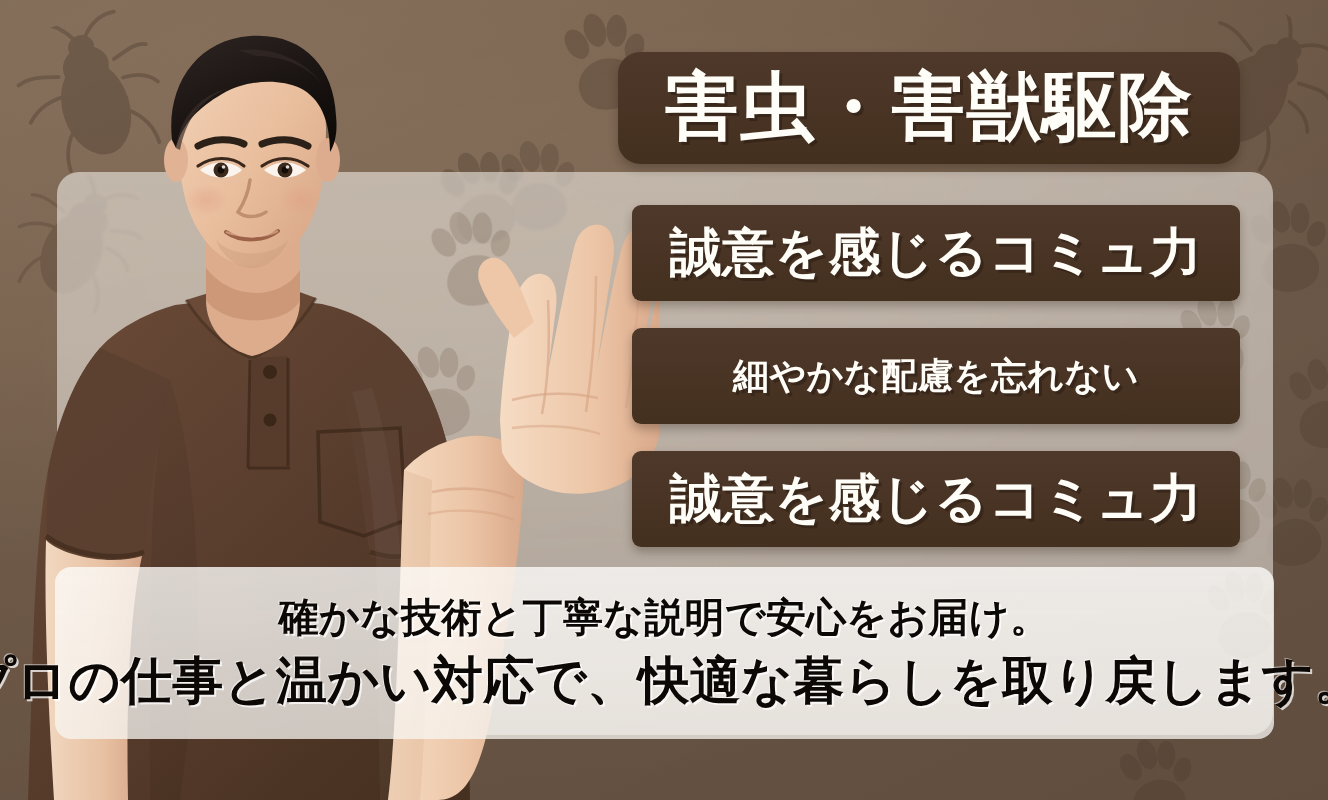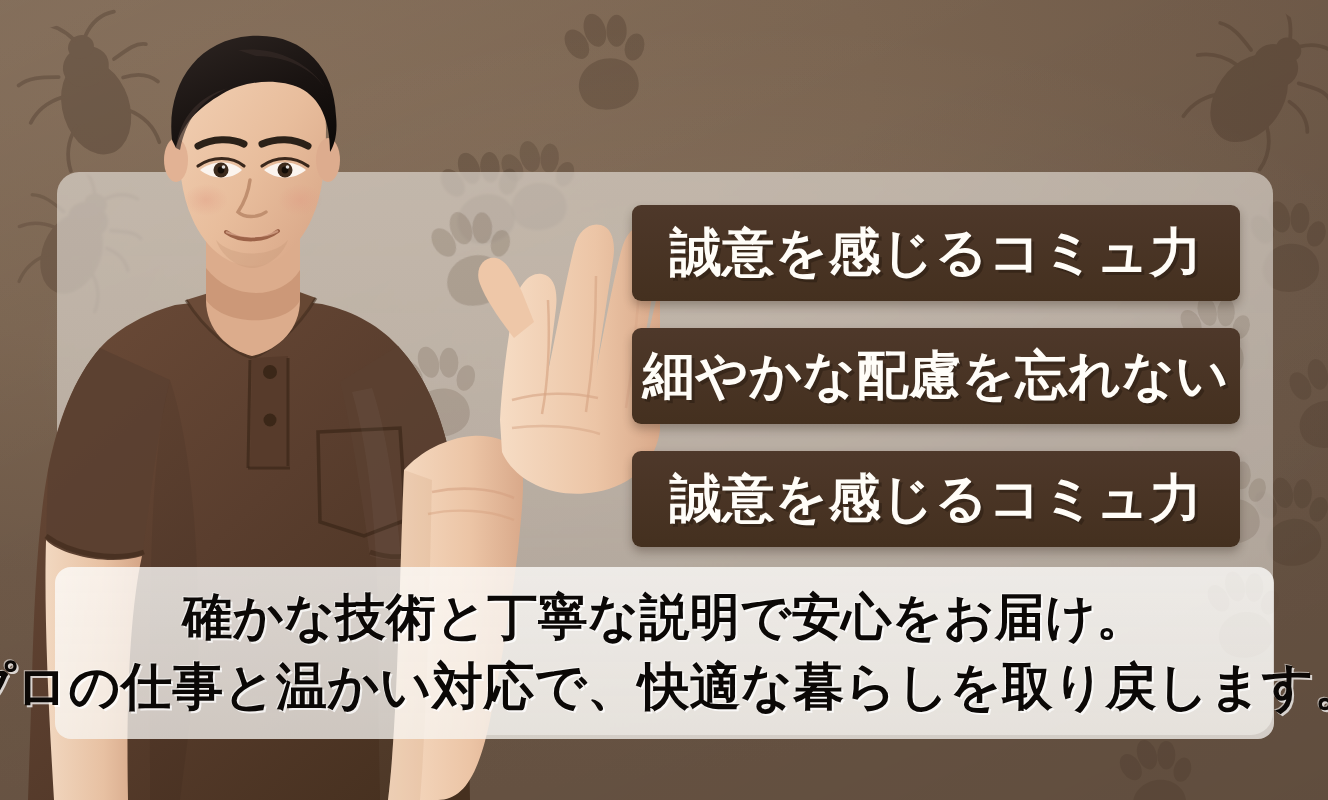--- a/index.html
+++ b/index.html
@@ -59,37 +59,37 @@
   }
   .banner span { text-shadow: 3px 3px 0 rgba(30,18,10,0.38); }
 
   #title-banner {
     left: 618px; top: 52px; width: 622px; height: 112px;
     border-radius: 22px;
     font-size: 74px;
     letter-spacing: .02em;
   }
   #feature-1 { left: 632px; top: 205px;  width: 608px; height: 96px; font-size: 52px; }
-  #feature-2 { left: 632px; top: 328px;  width: 608px; height: 96px; font-size: 52px; }
+  #feature-2 { left: 632px; top: 328px;  width: 608px; height: 96px; font-size: 36px; }
   #feature-3 { left: 632px; top: 451px;  width: 608px; height: 96px; font-size: 52px; }
 
   
   #bottom-panel {
     position: absolute;
     left: 55px; top: 567px; width: 1219px; height: 172px;
     border-radius: 16px;
     background: linear-gradient(180deg, rgba(252,251,249,0.80) 0%, rgba(247,245,241,0.76) 100%);
     display: flex; flex-direction: column;
     align-items: center; justify-content: center;
     gap: 2px;
   }
   #bottom-panel .line {
     color: #0b0806;
     font-weight: 700;
-    font-size: 50px;
+    font-size: 40px;
     letter-spacing: .005em;
     white-space: nowrap;
     text-shadow:
       2px 2px 0 rgba(255,255,255,0.75),
      -1px -1px 0 rgba(255,255,255,0.55);
   }
   #bottom-panel .line.l2 { font-size: 51px; }
 </style>
 </head>
 <body>
@@ -452,20 +452,23 @@
         <path d="M432 492 C 460 486 492 488 514 498" stroke="#d49f7f" stroke-width="2.6" fill="none" opacity=".55"></path>
         <path d="M428 514 C 456 508 490 510 514 520" stroke="#d49f7f" stroke-width="2.4" fill="none" opacity=".45"></path>
 
         <path d="M404 470 C 400 560 398 720 388 800 L 420 800 C 428 700 430 560 432 480 Z" fill="#c8936f" opacity=".18"></path>
       </g>
 
       <path d="M48 472 L 46 540 C 44 610 48 700 54 800 L 128 800 C 126 700 130 610 142 556 C 110 566 62 556 46 540 Z" fill="url(#skinArm)" opacity=".97"></path>
     </svg>
   </div>
 
+  <div id="title-banner" class="banner">
+    <span>害虫・害獣駆除</span>
+  </div>
 
   <div id="feature-1" class="banner">
     <span>誠意を感じるコミュ力</span>
   </div>
   <div id="feature-2" class="banner">
     <span>細やかな配慮を忘れない</span>
   </div>
   <div id="feature-3" class="banner">
     <span>誠意を感じるコミュ力</span>
   </div>

